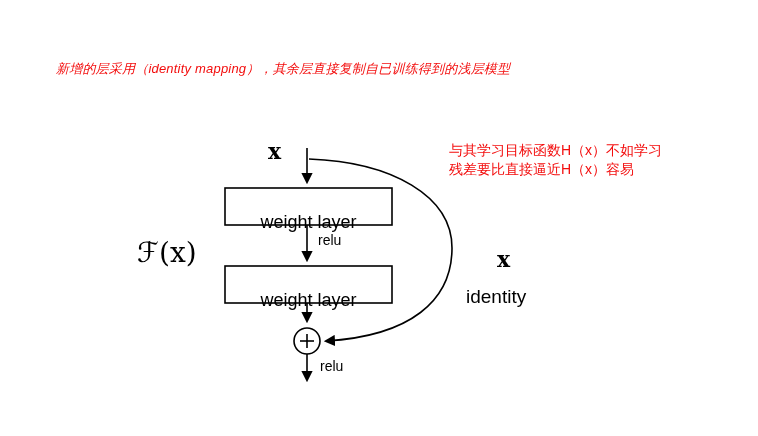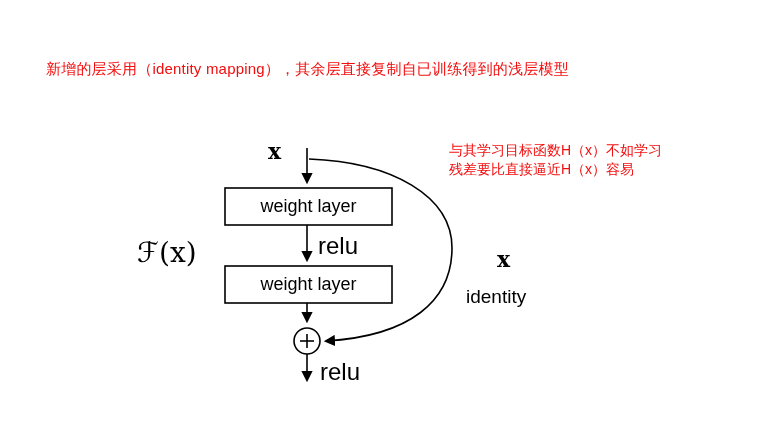--- a/index.html
+++ b/index.html
@@ -10,48 +10,50 @@
     background: #ffffff;
     font-family: "Liberation Sans", sans-serif;
     overflow: hidden;
   }
   .abs { position: absolute; }
   .note {
     color: #f30d0d;
     font-family: "Liberation Sans", "DejaVu Sans", sans-serif;
   }
   .top-note {
-    left: 46px;
+    left: 56px;
     top: 60px;
-    font-size: 15px;
+    font-size: 13px;
     letter-spacing: 0.2px;
     white-space: nowrap;
+    font-style: italic;
   }
   .side-note {
     left: 449px;
     top: 117px;
     font-size: 14px;
     line-height: 19px;
     white-space: nowrap;
     margin-top: 24px;
   }
   .diagram-svg { left: 0; top: 0; }
   .box-label {
     left: 225px;
     width: 167px;
     height: 37px;
     line-height: 37px;
     text-align: center;
     font-size: 18px;
     color: #000;
+    margin-top: 16px;
   }
   .box-label-1 { top: 188px; }
   .box-label-2 { top: 266px; }
   .relu-label {
-    font-size: 24px;
+    font-size: 14px;
     color: #000;
   }
   .relu-1 { left: 318px; top: 232px; }
   .relu-2 { left: 320px; top: 358px; }
   .math {
     font-family: "DejaVu Serif", "DejaVu Sans", serif;
     color: #000;
   }
   .f-label { left: 137px; top: 236px; font-size: 28px; }
   .out-label { left: 133px; top: 335px; font-size: 24px; }

